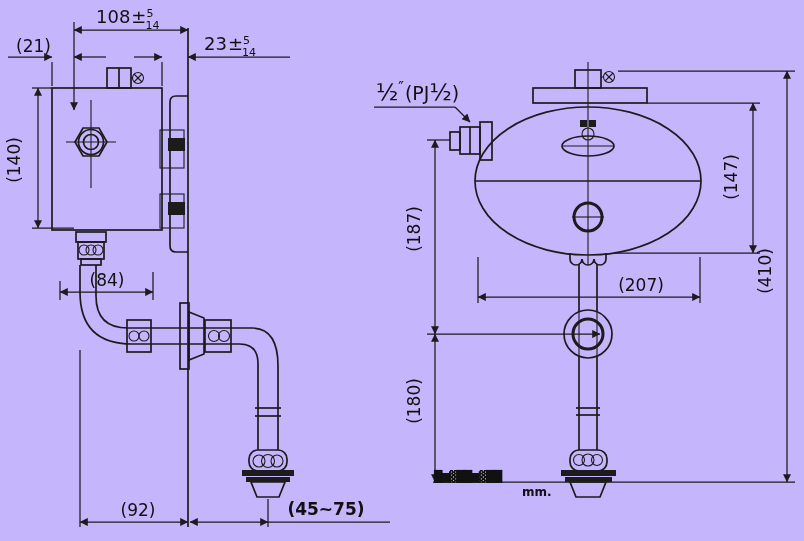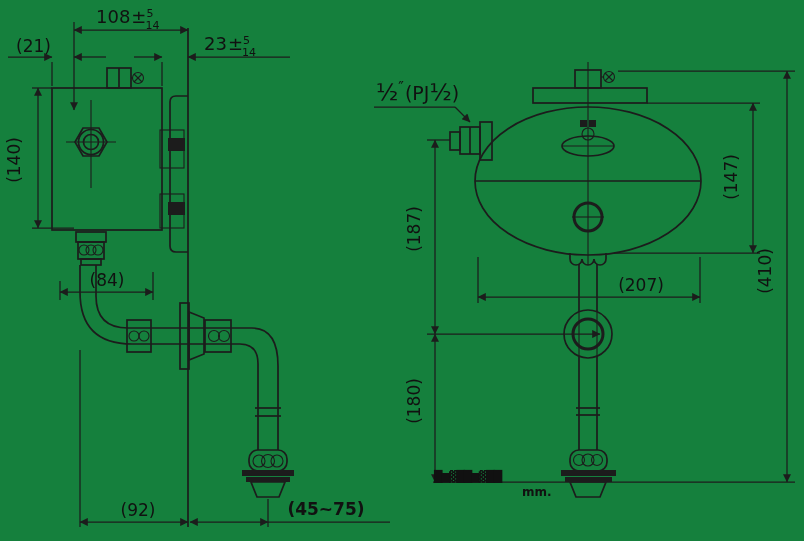--- a/index.html
+++ b/index.html
@@ -1,16 +1,16 @@
 <!DOCTYPE html>
 <html><head>
 <meta charset="utf-8">
 <style>
   html,body{margin:0;padding:0;background:#ffffff;}
-  .page{width:804px;height:541px;background:#15803d;position:relative;overflow:hidden;
+  .page{width:804px;height:541px;background:#c4b5fd;position:relative;overflow:hidden;
         font-family:"DejaVu Sans",sans-serif;}
   svg{display:block;}
   .geo{stroke:#1c1c1c;stroke-width:1.7;fill:none;}
   .thin{stroke:#1c1c1c;stroke-width:1.1;fill:none;}
   .dim{stroke:#1c1c1c;stroke-width:1.25;fill:none;}
   .fillk{fill:#1c1c1c;stroke:none;}
   .bold3{stroke-width:3;}
   text{fill:#111;font-family:"DejaVu Sans",sans-serif;}
   .t17{font-size:17px;}
   .t18{font-size:18px;}

